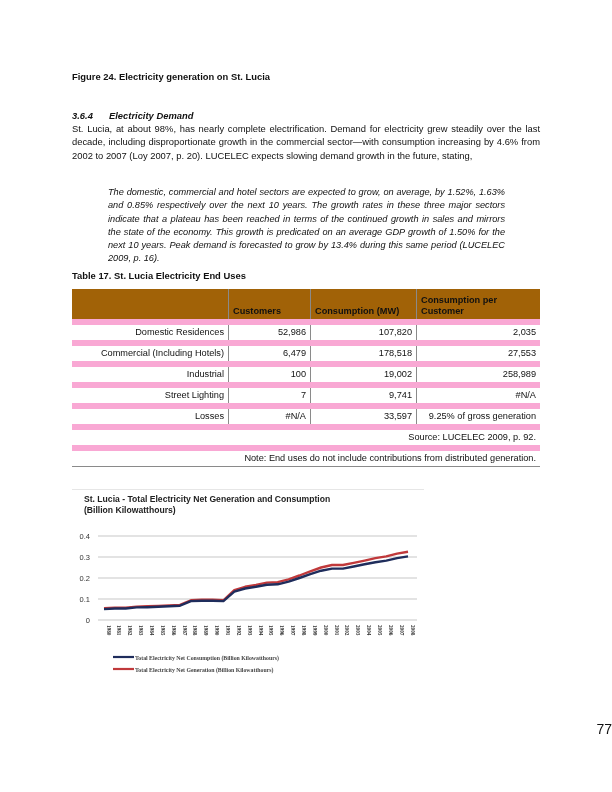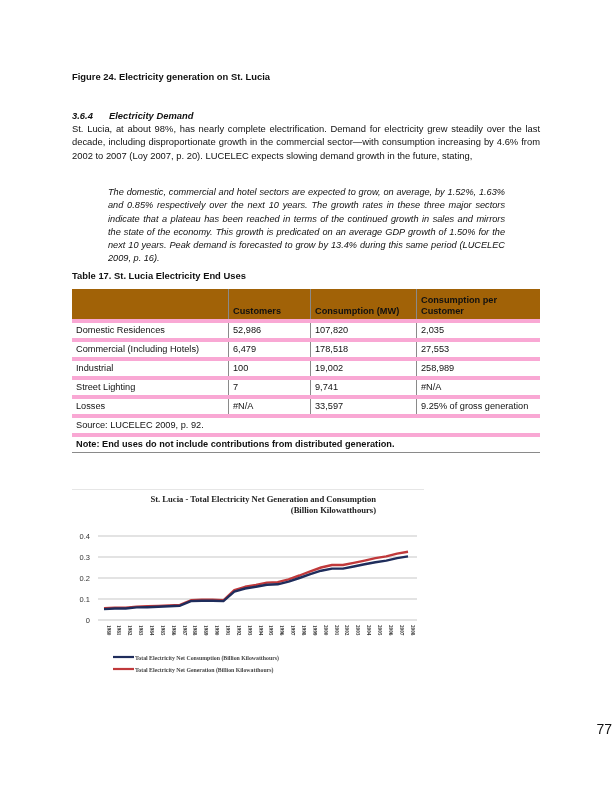--- a/index.html
+++ b/index.html
@@ -11,28 +11,28 @@
   .section-heading .num { display: inline-block; width: 37px; }
   .para { position: absolute; left: 72px; width: 468px; font-size: 9.4px; line-height: 13.4px; text-align: justify; }
   .para1 { top: 122px; }
   .quote { position: absolute; left: 108px; width: 397px; top: 186px; font-size: 9.2px; line-height: 13.3px;
            font-style: italic; text-align: justify; }
   .table-caption { position: absolute; left: 72px; top: 270px; font-size: 9.4px; font-weight: bold; }
   table.enduse { position: absolute; left: 72px; top: 289px; width: 468px; border-collapse: collapse; font-size: 9.2px; }
   table.enduse th { background: #a16207; font-weight: bold; text-align: left; vertical-align: bottom;
                     padding: 1px 4px 2px 4px; height: 27px; line-height: 11px; border-left: 1px solid #8a8a8a; }
   table.enduse th:first-child { border-left: none; }
-  table.enduse td { padding: 1px 4px; height: 13px; line-height: 13px; border-top: 4px solid #f9a8d4; border-left: 1px solid #8a8a8a; }
+  table.enduse td { padding: 1px 4px; height: 13px; line-height: 13px; border-top: 6px solid #f9a8d4; border-left: 1px solid #8a8a8a; text-align: right; }
   table.enduse td:first-child { border-left: none; }
   table.enduse tr.note td { border-left: none; }
-  table.enduse tr.last td { border-bottom: 1px solid #8a8a8a; font-weight: bold; }
+  table.enduse tr.last td { border-bottom: 1px solid #8a8a8a; }
   .col1 { width: 148px; } .col2 { width: 73px; margin-top: 36px; } .col3 { width: 97px; }
   .para2 { top: 455px; }
   .chart { position: absolute; left: 72px; top: 489px; width: 352px; height: 205px; border-top: 1px solid #e6e6e6; }
-  .chart-title { position: absolute; left: 4px; width: 300px; top: 4px; text-align: right; font-size: 8.6px; font-weight: bold; line-height: 11px; color: #222; font-family: Liberation Serif, serif; }
+  .chart-title { position: absolute; left: 12px; width: 300px; top: 4px; text-align: left; font-size: 8.6px; font-weight: bold; line-height: 11px; color: #222; }
   .chart svg { position: absolute; left: 0; top: 0; }
   .page-num { position: absolute; left: 0; width: 612px; top: 721px; text-align: right; font-size: 14px; }
 </style>
 </head>
 <body>
 
 <div class="page">
 
   <div class="fig-caption">Figure 24. Electricity generation on St. Lucia</div>
 

